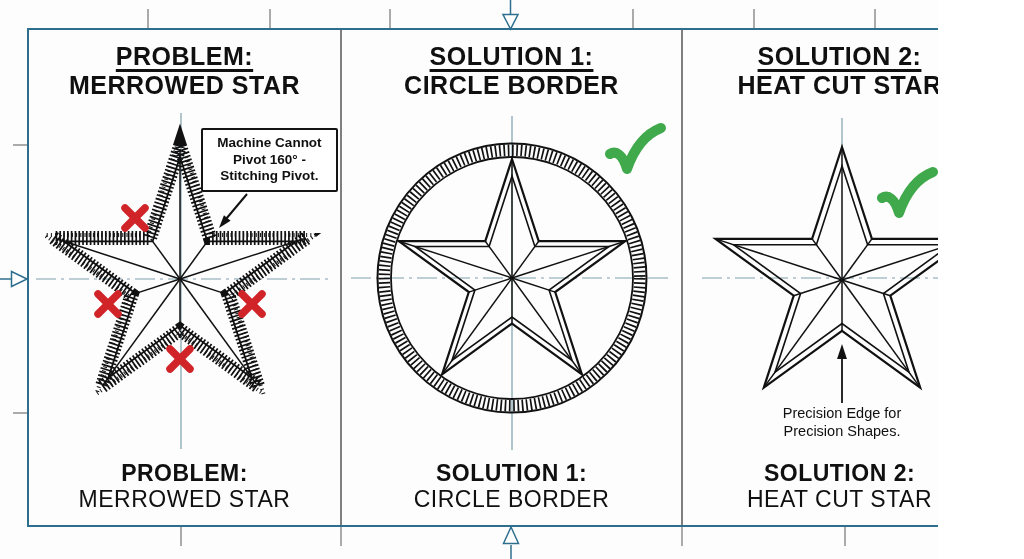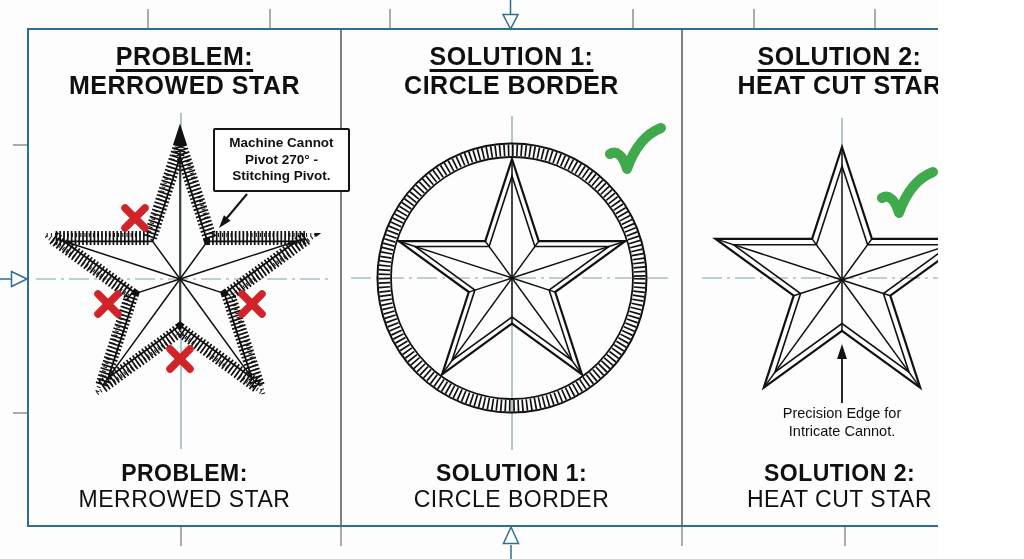--- a/index.html
+++ b/index.html
@@ -25,21 +25,21 @@
     font-size:23px;line-height:26px;letter-spacing:.5px;
   }
   .cap .b{font-weight:bold;}
   .cap.p1{left:28px;width:313px;}
   .cap.p2{left:341px;width:341px;}
   .cap.p3{left:682px;width:315px;}
   .callout{
     position:absolute;left:201px;top:128px;width:137px;
     box-sizing:border-box;border:2px solid #141414;border-radius:2px;
     background:#ffffff;padding:5px 8px;
-    font-weight:bold;font-size:13.5px;line-height:16.5px;text-align:center;margin-left:12px;
+    font-weight:bold;font-size:13.5px;line-height:16.5px;text-align:center;
   }
   .annotation{
     position:absolute;left:692px;top:404px;width:300px;
     text-align:center;font-weight:normal;font-size:14.5px;line-height:18px;
   }
 </style>
 </head>
 <body>
 
 <div class="canvas">
@@ -184,27 +184,27 @@
     <div class="u">SOLUTION 1:</div>
     <div>CIRCLE BORDER</div>
   </div>
   <div class="hdr p3">
     <div class="u">SOLUTION 2:</div>
     <div>HEAT CUT STAR</div>
   </div>
 
   <div class="callout">
     <div>Machine Cannot</div>
-    <div>Pivot 270° -</div>
+    <div>Pivot 160° -</div>
     <div>Stitching Pivot.</div>
   </div>
 
   <div class="annotation">
     <div>Precision Edge for</div>
-    <div>Intricate Cannot.</div>
+    <div>Precision Shapes.</div>
   </div>
 
   <div class="cap p1">
     <div class="b">PROBLEM:</div>
     <div>MERROWED STAR</div>
   </div>
   <div class="cap p2">
     <div class="b">SOLUTION 1:</div>
     <div>CIRCLE BORDER</div>
   </div>

